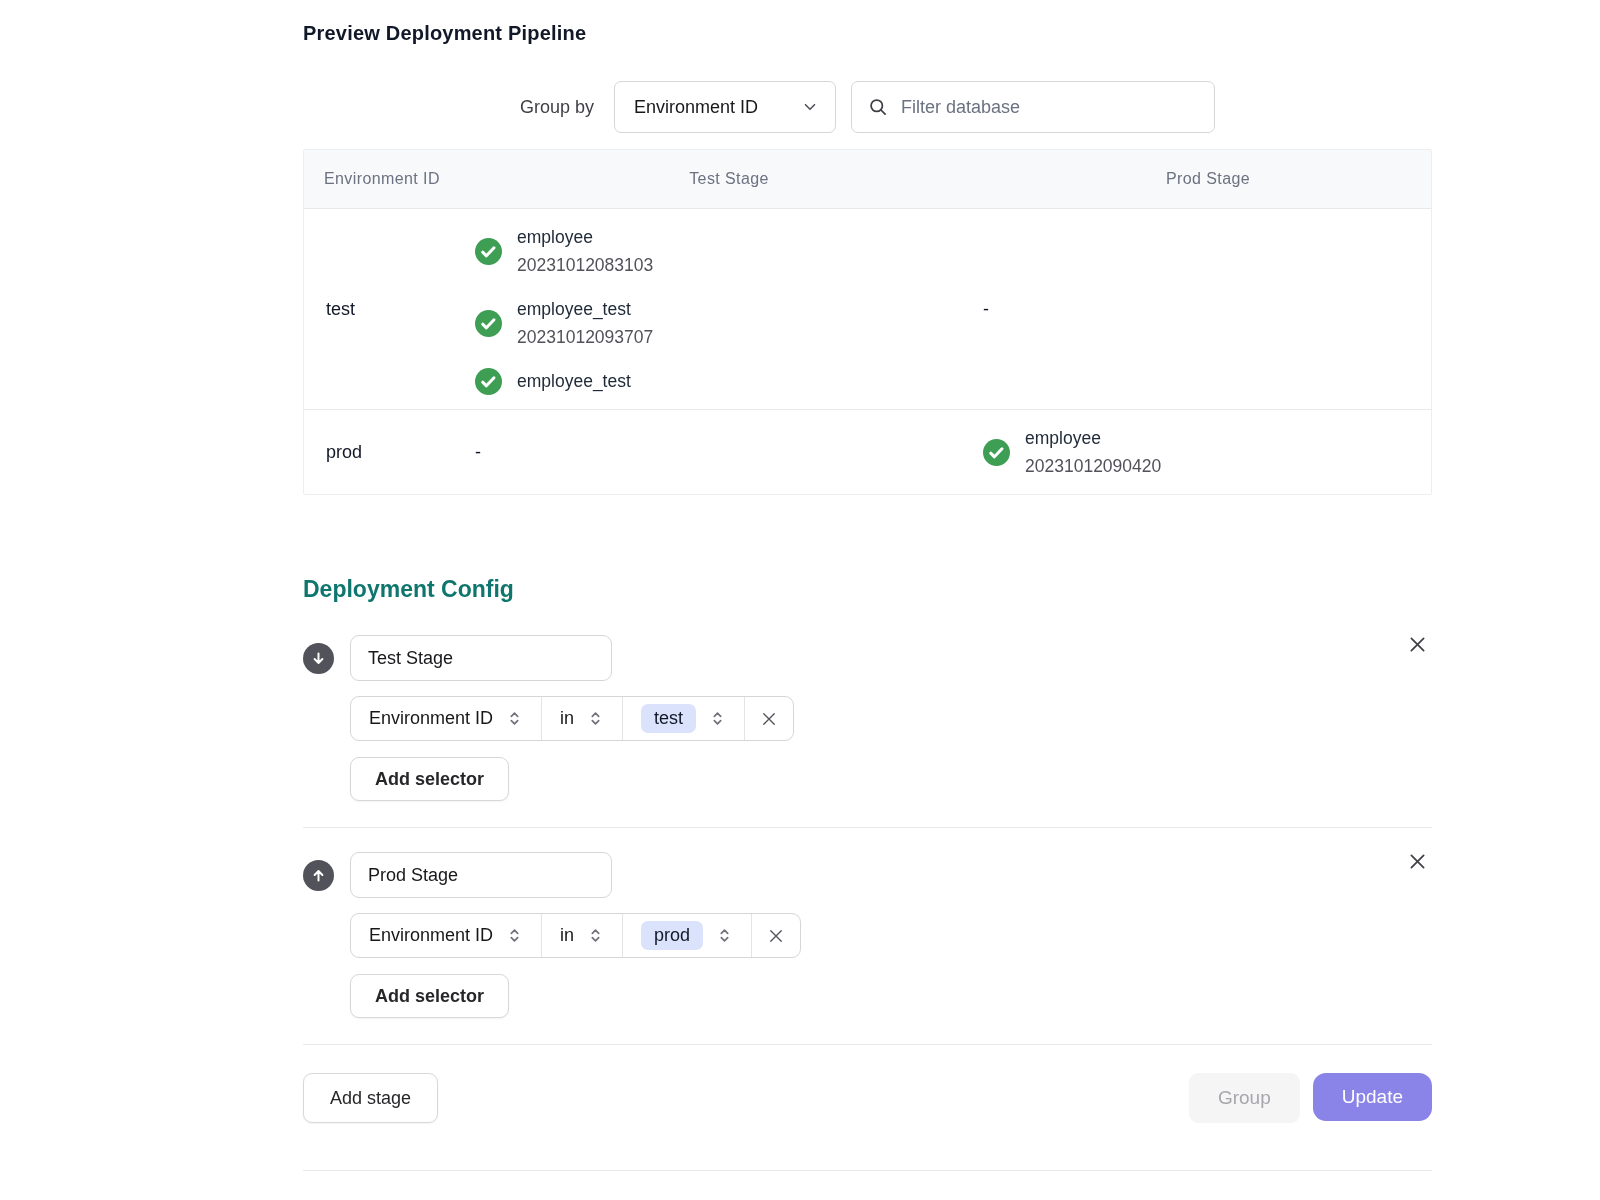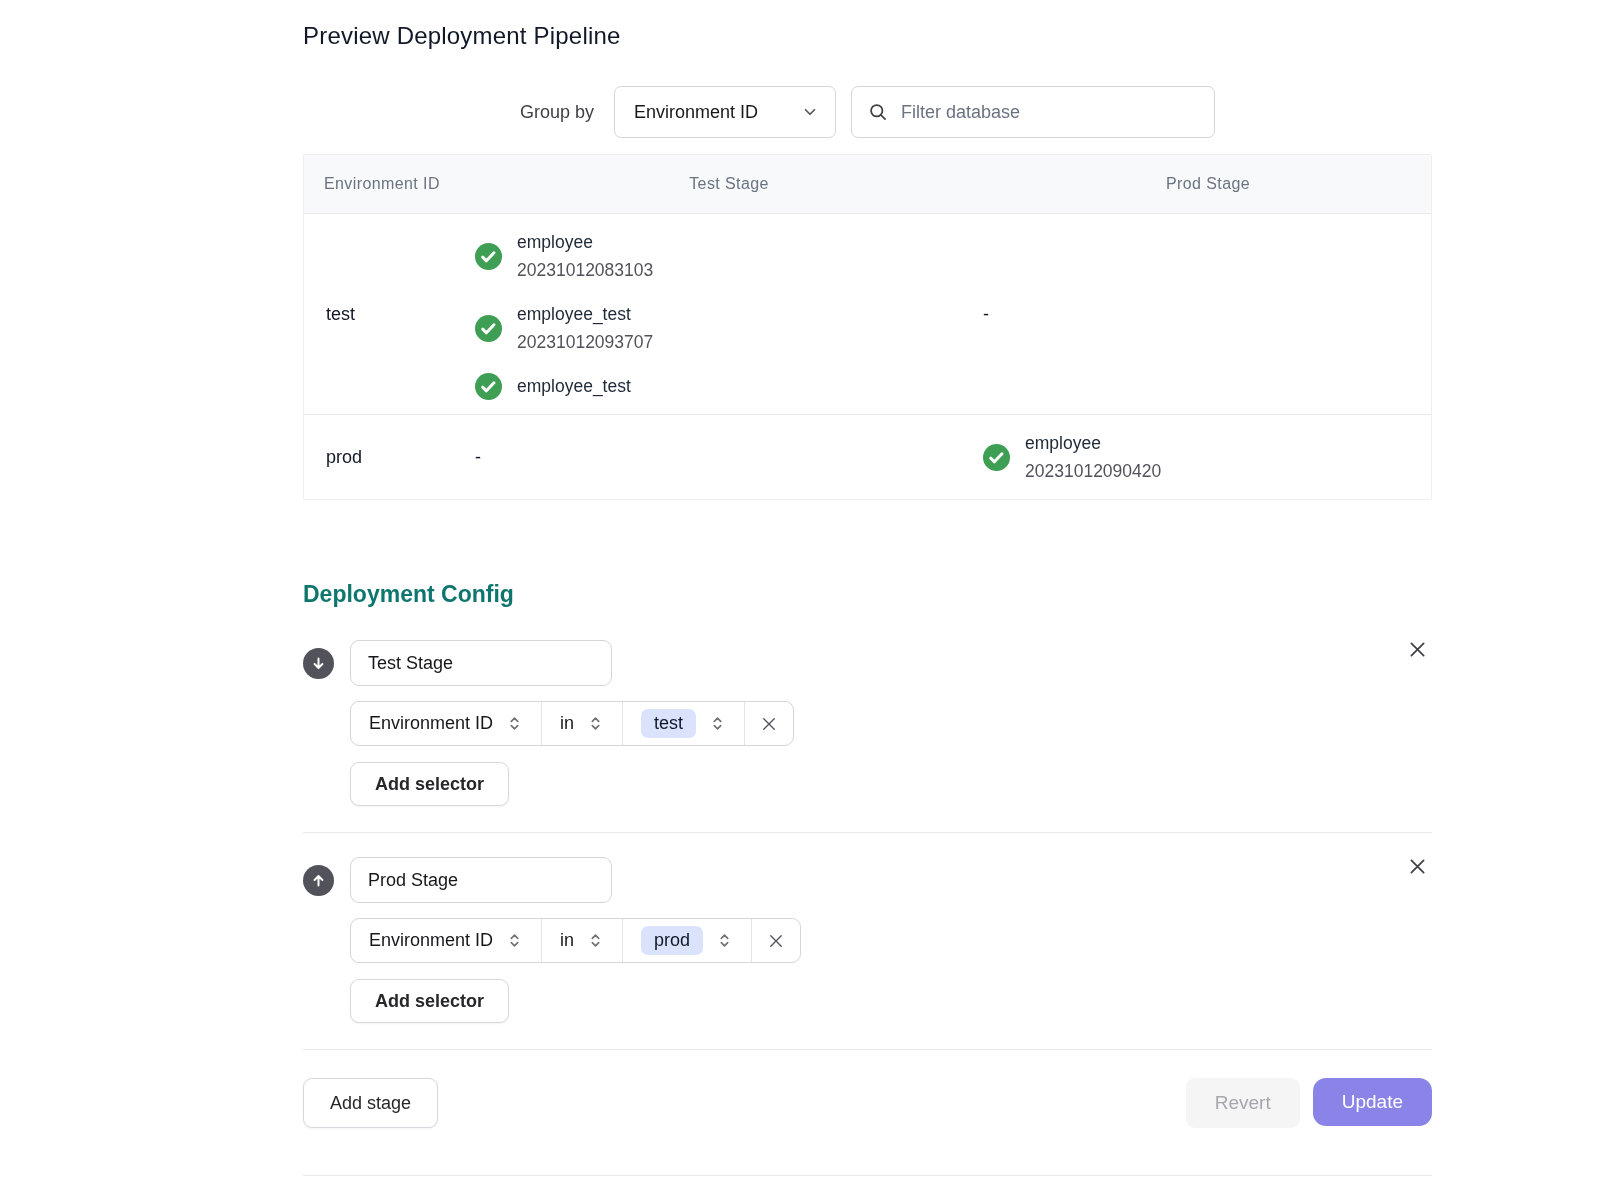--- a/index.html
+++ b/index.html
@@ -5,21 +5,21 @@
   * { box-sizing: border-box; }
   html,body { margin:0; padding:0; background:#ffffff; }
   body {
     width:1600px; height:1200px; position:relative; overflow:hidden;
     font-family:"Liberation Sans", sans-serif; color:#18181b;
     -webkit-font-smoothing:antialiased;
   }
   .content { position:absolute; left:303px; top:0; width:1129px; }
 
   
-  .page-title { margin:22px 0 0; font-size:24px; font-weight:400; color:#111827; letter-spacing:.2px; }
+  .page-title { margin:22px 0 0; font-size:20px; font-weight:700; color:#111827; letter-spacing:.2px; }
   .toolbar { margin-top:36px; display:flex; justify-content:center; align-items:center; gap:15px; }
   .groupby-label { font-size:18px; color:#3f3f46; margin-right:5px; }
   .select-box {
     width:222px; height:52px; border:1px solid #d6d6da; border-radius:7px; background:#fff;
     display:flex; align-items:center; justify-content:space-between; padding:0 16px 0 19px;
     font-size:18px; color:#18181b; cursor:pointer;
   }
   .select-box .chev { width:18px; height:18px; color:#52525b; flex:0 0 auto; }
   .search-box {
     width:364px; height:52px; border:1px solid #d6d6da; border-radius:7px; background:#fff;
@@ -292,20 +292,20 @@
       </button>
     </div>
     <div><button class="btn add-selector">Add selector</button></div>
   </div>
 
   <hr class="stage-divider">
 
   <div class="footer">
     <button class="btn add-stage">Add stage</button>
     <div class="footer-right">
-      <button class="revert-btn">Revert</button>
+      <button class="revert-btn">Group</button>
       <button class="update-btn">Update</button>
     </div>
   </div>
 
   <hr class="bottom-divider">
 
 </div>
 
 </body></html>

